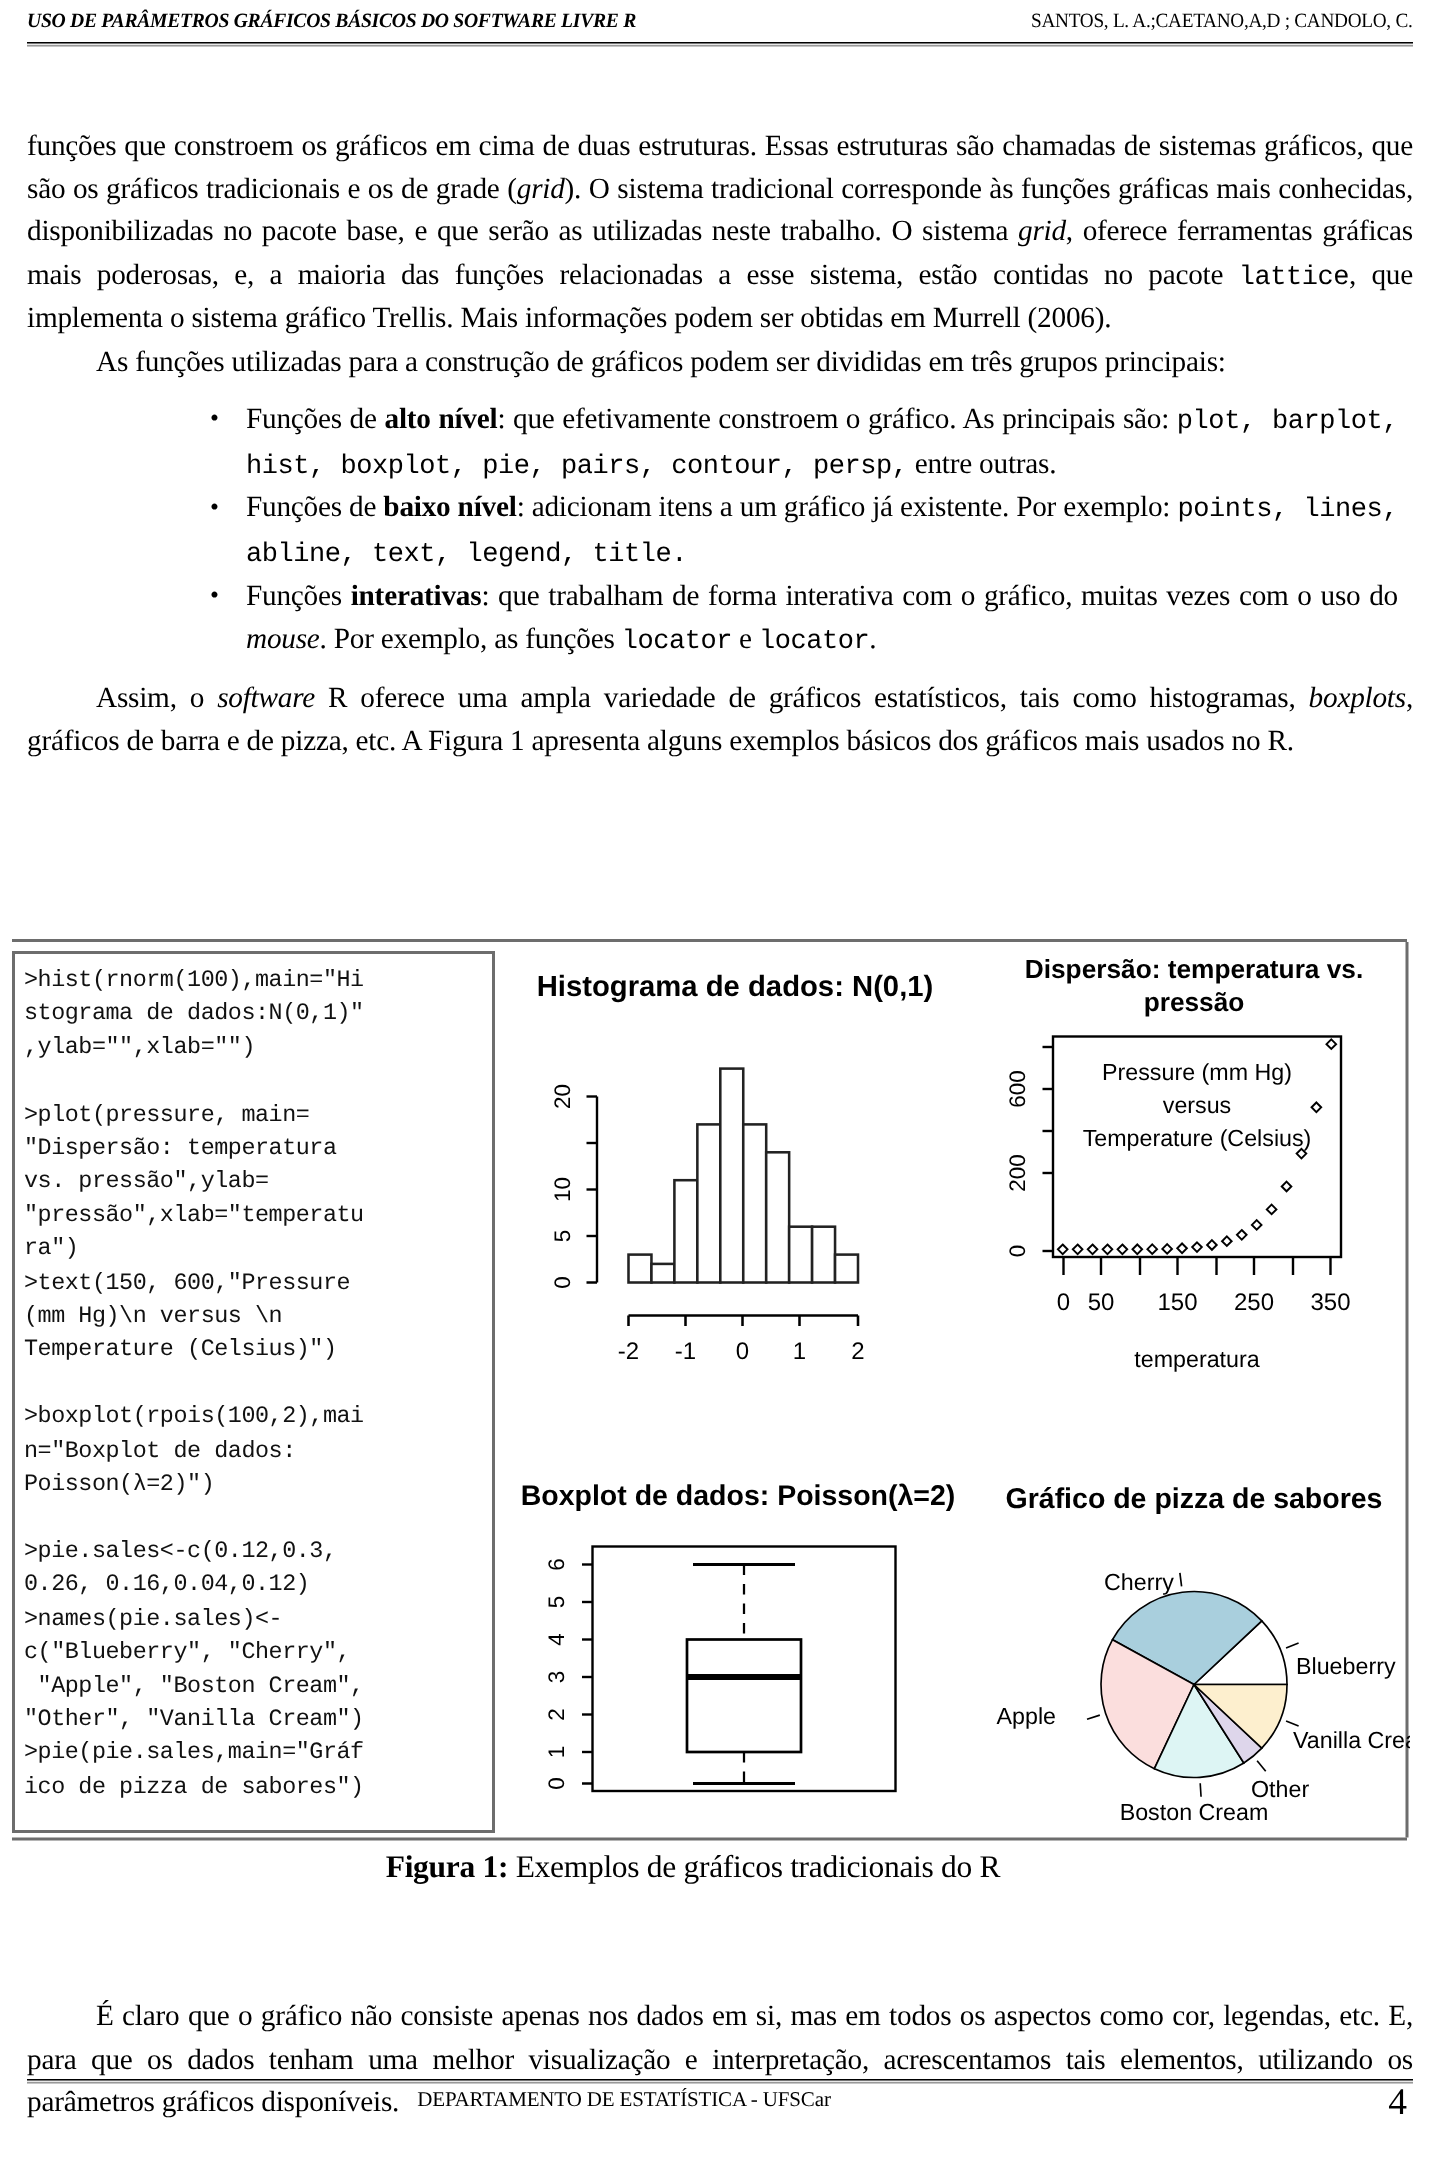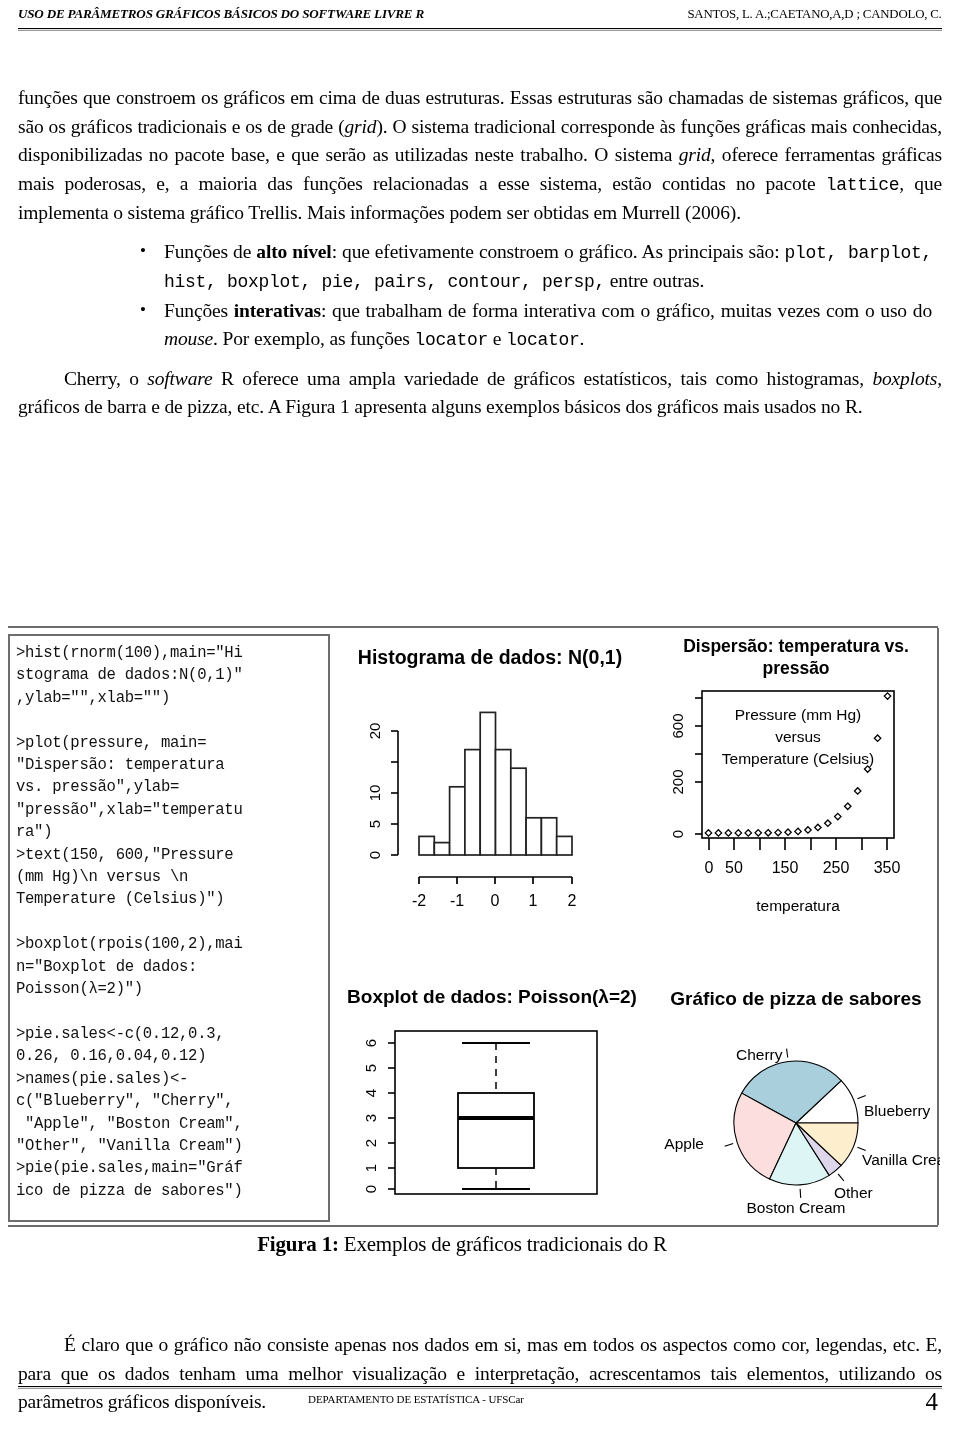--- a/index.html
+++ b/index.html
@@ -104,46 +104,48 @@
   
   .closing { position:absolute; left:18px; top:1331px; width:924px; }
 
   
   .footer-rule {
     position:absolute; left:18px; top:1386px; width:924px; height:3px;
     border-top:1px solid #000; border-bottom:1px solid #999; background:#e8e8e8;
   }
   .footer-text {
     position:absolute; left:0; top:1393px; width:832px; text-align:center;
-    font-size:11px; letter-spacing:-0.1px;
+    font-size:14px; letter-spacing:-0.1px;
   }
   .page-num {
     position:absolute; right:22px; top:1388px; font-size:25px;
   }
 </style>
 </head>
 <body>
 
 <div class="page-header">
   <div class="hdr-left">USO DE PARÂMETROS GRÁFICOS BÁSICOS DO SOFTWARE LIVRE R</div>
   <div class="hdr-right">SANTOS, L. A.;CAETANO,A,D ; CANDOLO, C.</div>
 </div>
 <div class="hdr-rule"></div>
 
 <div class="content">
 
   <p class="para"><span>funções que constroem os gráficos em cima de duas estruturas. Essas estruturas são chamadas de sistemas gráficos, que são os gráficos tradicionais e os de grade (</span><span class="it">grid</span><span>). O sistema tradicional corresponde às funções gráficas mais conhecidas, disponibilizadas no pacote base, e que serão as utilizadas neste trabalho. O sistema </span><span class="it">grid</span><span>, oferece ferramentas gráficas mais poderosas, e, a maioria das funções relacionadas a esse sistema, estão contidas no pacote </span><span class="mono">lattice</span><span>, que implementa o sistema gráfico Trellis. Mais informações podem ser obtidas em Murrell (2006).</span></p>
 
+  <p class="para indent">As funções utilizadas para a construção de gráficos podem ser divididas em três grupos principais:</p>
 
   <ul class="bullets">
     <li><span>Funções de </span><span class="bd">alto nível</span><span>: que efetivamente constroem o gráfico. As principais são: </span><span class="mono">plot, barplot, hist, boxplot, pie, pairs, contour, persp,</span><span> entre outras.</span></li>
+    <li><span>Funções de </span><span class="bd">baixo nível</span><span>: adicionam itens a um gráfico já existente. Por exemplo: </span><span class="mono">points, lines, abline, text, legend, title.</span><span></span></li>
     <li><span>Funções </span><span class="bd">interativas</span><span>: que trabalham de forma interativa com o gráfico, muitas vezes com o uso do </span><span class="it">mouse</span><span>. Por exemplo, as funções </span><span class="mono">locator</span><span> e </span><span class="mono">locator</span><span>.</span></li>
   </ul>
 
-  <p class="para indent"><span>Cherry, o </span><span class="it">software</span><span> R oferece uma ampla variedade de gráficos estatísticos, tais como histogramas, </span><span class="it">boxplots</span><span>, gráficos de barra e de pizza, etc. A Figura 1 apresenta alguns exemplos básicos dos gráficos mais usados no R.</span></p>
+  <p class="para indent"><span>Assim, o </span><span class="it">software</span><span> R oferece uma ampla variedade de gráficos estatísticos, tais como histogramas, </span><span class="it">boxplots</span><span>, gráficos de barra e de pizza, etc. A Figura 1 apresenta alguns exemplos básicos dos gráficos mais usados no R.</span></p>
 </div>
 
 <div class="figure-wrap">
   <div class="fig-topline"></div>
 
   <div class="fig-row">
 
     <div class="code-panel">&gt;hist(rnorm(100),main="Hi
 stograma de dados:N(0,1)"
 ,ylab="",xlab="")

